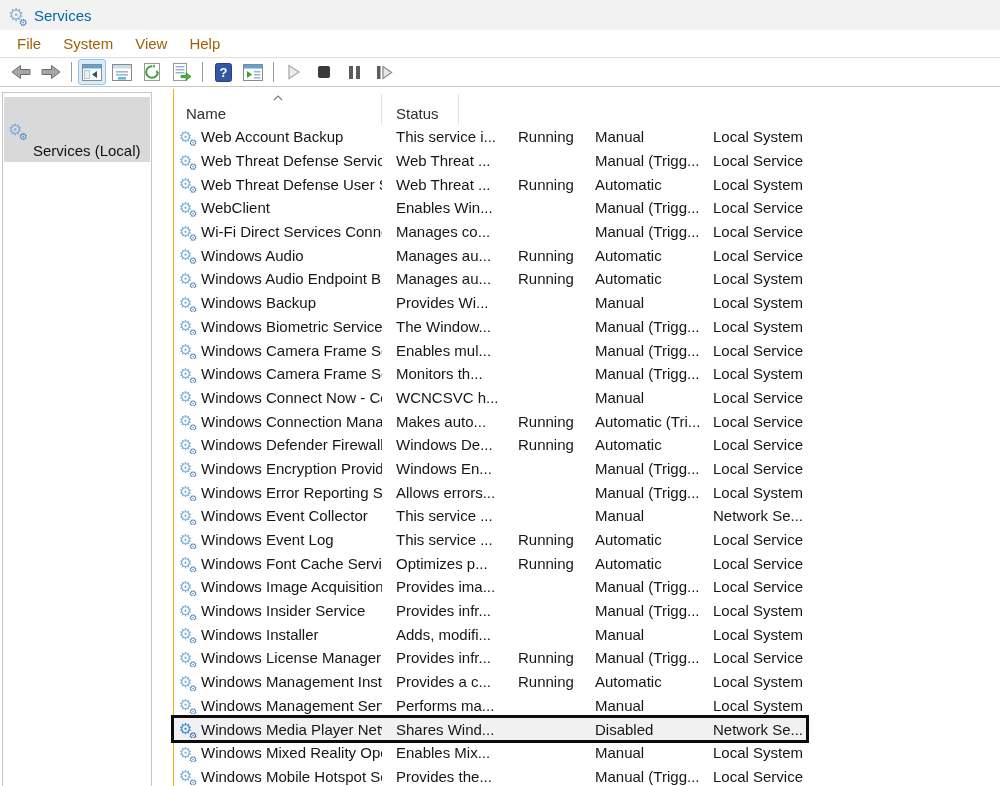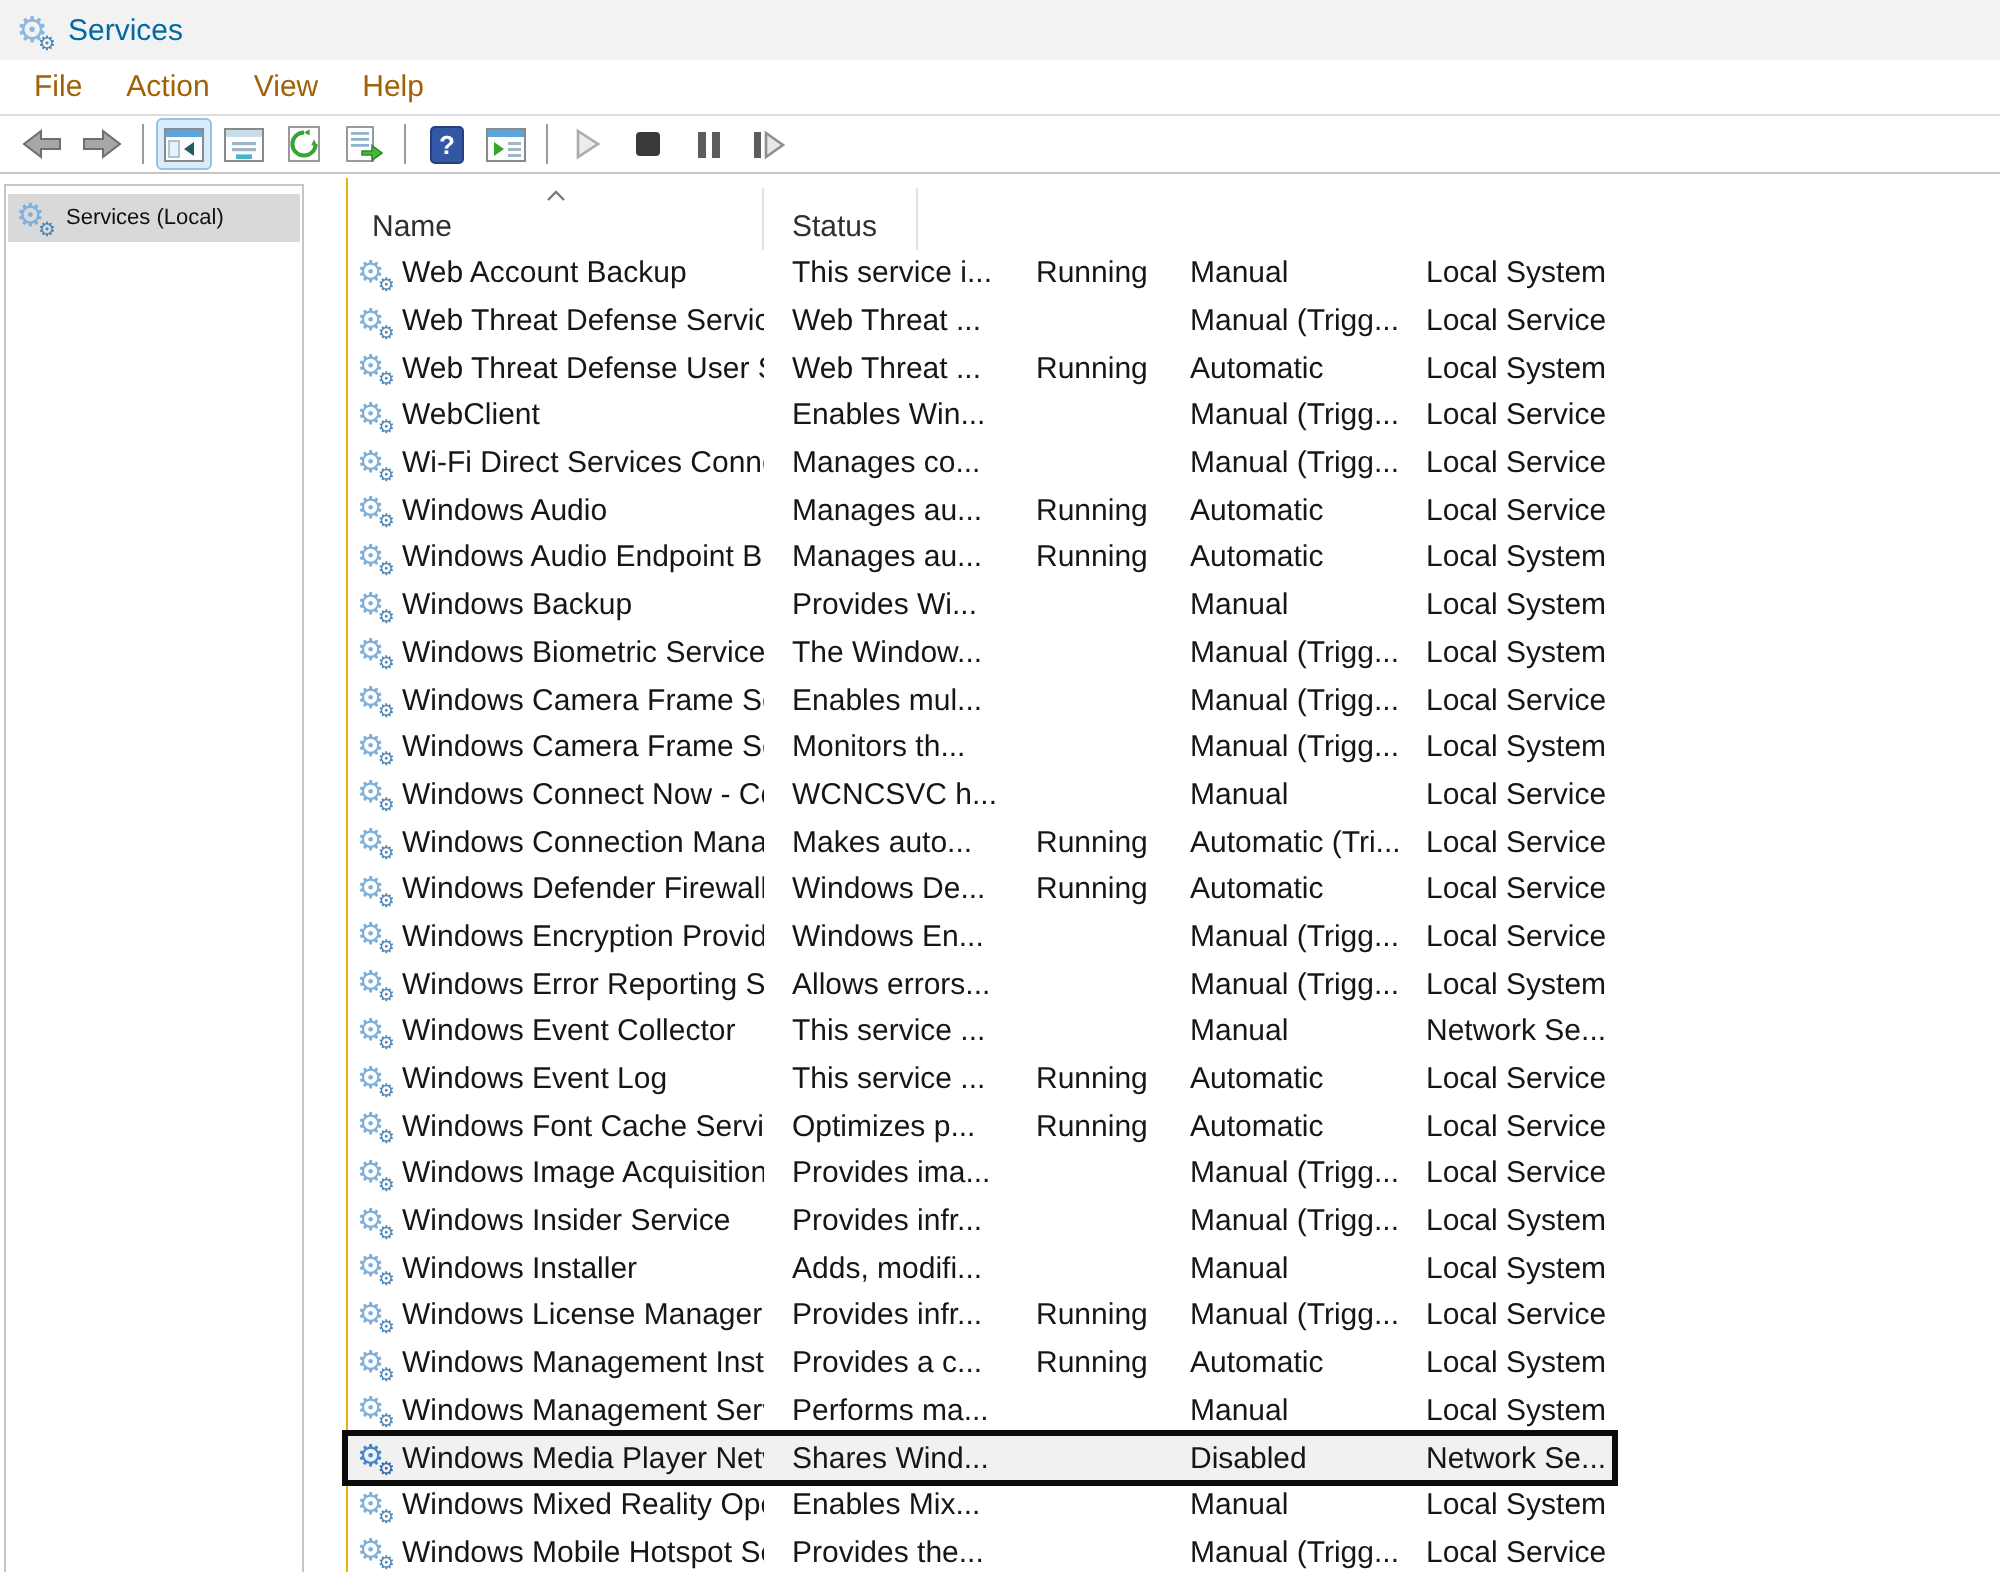--- a/index.html
+++ b/index.html
@@ -25,21 +25,21 @@
   
   .toolbar { height:29px; background:#fff; display:flex; align-items:center; padding-left:6px; border-bottom:1px solid #c6c6c6; }
   .tb-btn { width:28px; height:26px; display:flex; align-items:center; justify-content:center; margin:0 1px; border:1px solid transparent; border-radius:3px; }
   .tb-btn.active { background:#d9ecfb; border-color:#93c4e8; }
   .tb-sep { width:1px; height:20px; background:#9b9b9b; margin:0 5px; }
 
   
   .content { position:absolute; top:89px; left:0; right:0; bottom:0; background:#fff; }
   .sidebar { position:absolute; left:2px; top:3px; width:150px; height:900px; border:1px solid #c6c6c6; background:#fff; }
   .sidebar-item { display:flex; align-items:center; gap:7px; margin:4px 1px 0 1px; padding:3px 4px; background:#d9d9d9; }
-  .sidebar-item .label { font-size:11px; color:#111; white-space:nowrap; }
+  .sidebar-item .label { font-size:15px; color:#111; white-space:nowrap;margin-top:42px; }
 
   
   .list { position:absolute; left:173px; top:0; bottom:0; width:633px; border-left:1px solid #eab308; background:#fff; }
   .list-header { display:flex; height:31px; margin-top:5px; position:relative; }
   .hcell { position:relative; display:flex; align-items:center; padding-top:7px; padding-left:14px; font-size:15px; color:#2f2f2f; border-right:1px solid #e3e3e3; white-space:nowrap; }
   .hcell.c-name { padding-left:12px; }
   .sort-glyph { position:absolute; top:1px; left:50%; transform:translateX(-50%); width:10px; height:6px; }
 
   .rows { position:relative; }
   .row { display:flex; height:23.7px; align-items:center; font-size:15px; color:#161616; position:relative; white-space:nowrap; }
@@ -61,21 +61,21 @@
   <div class="titlebar">
     <span class="gear">
         <span class="g1">⚙</span>
         <span class="g2">⚙</span>
       </span>
     <span class="title-text">Services</span>
   </div>
 
   <div class="menubar">
       <div class="menu-item">File</div>
-      <div class="menu-item">Action</div>
+      <div class="menu-item">System</div>
       <div class="menu-item">View</div>
       <div class="menu-item">Help</div>
     </div>
 
   <div class="toolbar">
     <div class="tb-btn">
       <span>
         <svg width="20" height="16" viewBox="0 0 20 16">
             <path d="M19 5.5 H9.5 V1.5 L1 8 L9.5 14.5 V10.5 H19 Z" fill="#a6a6a6" stroke="#6e6e6e" stroke-width="1"></path>
           </svg>

